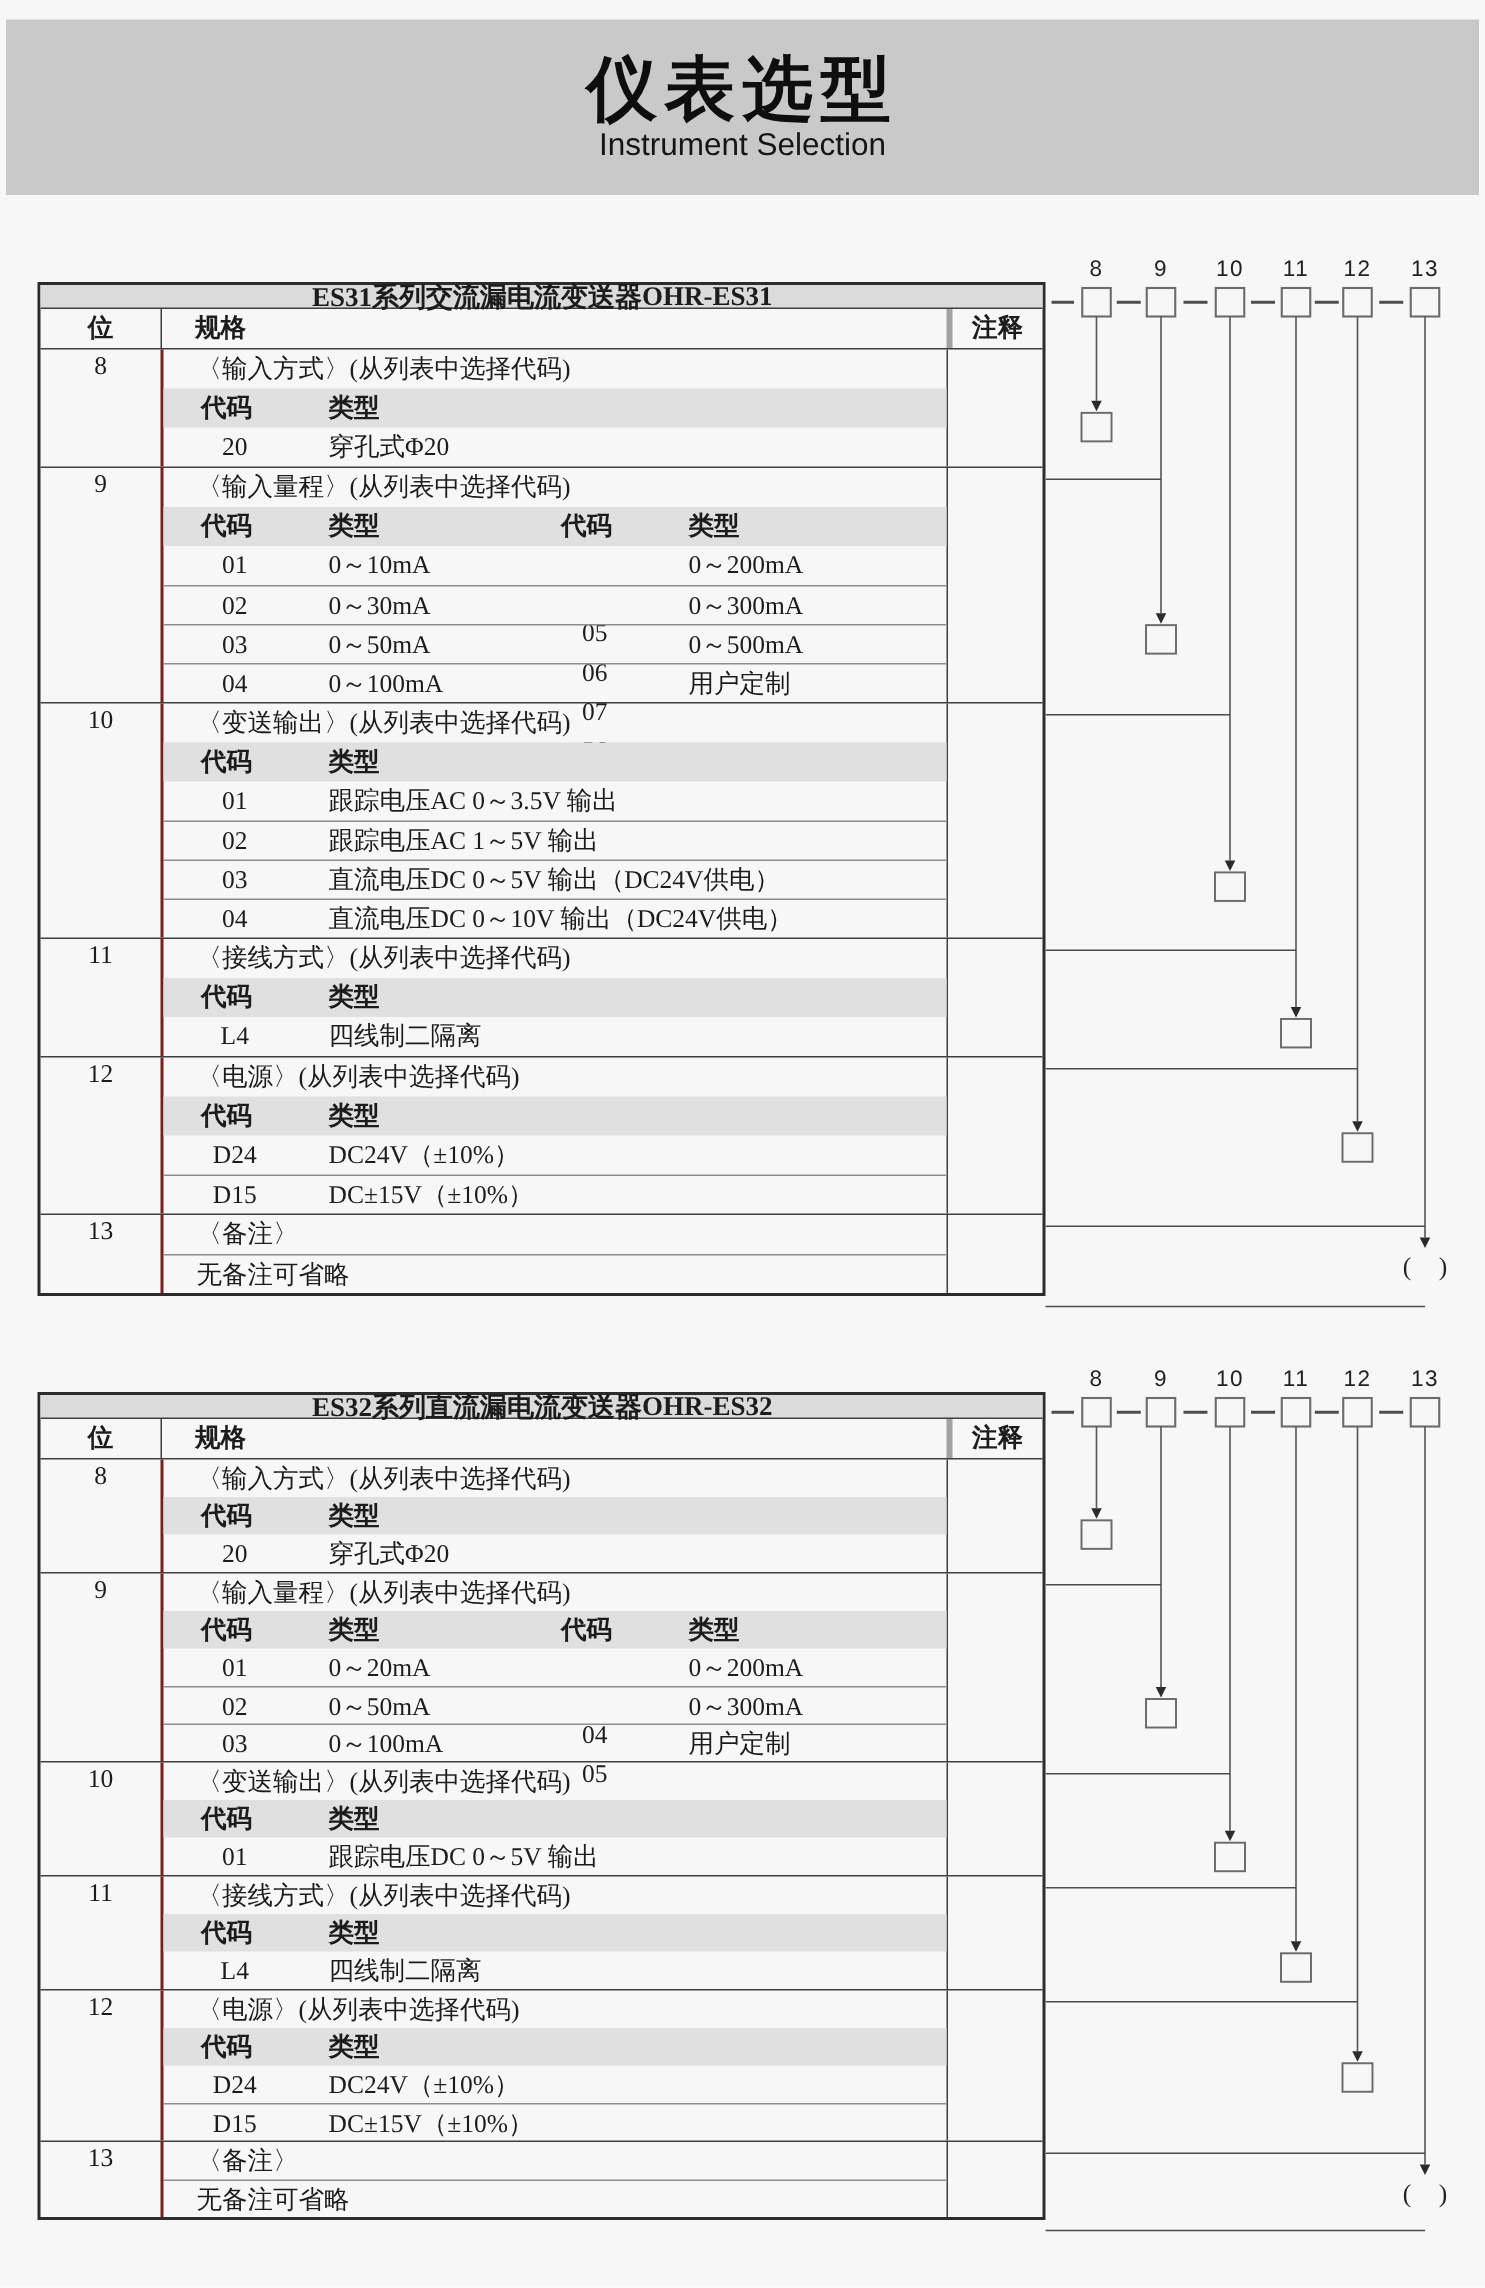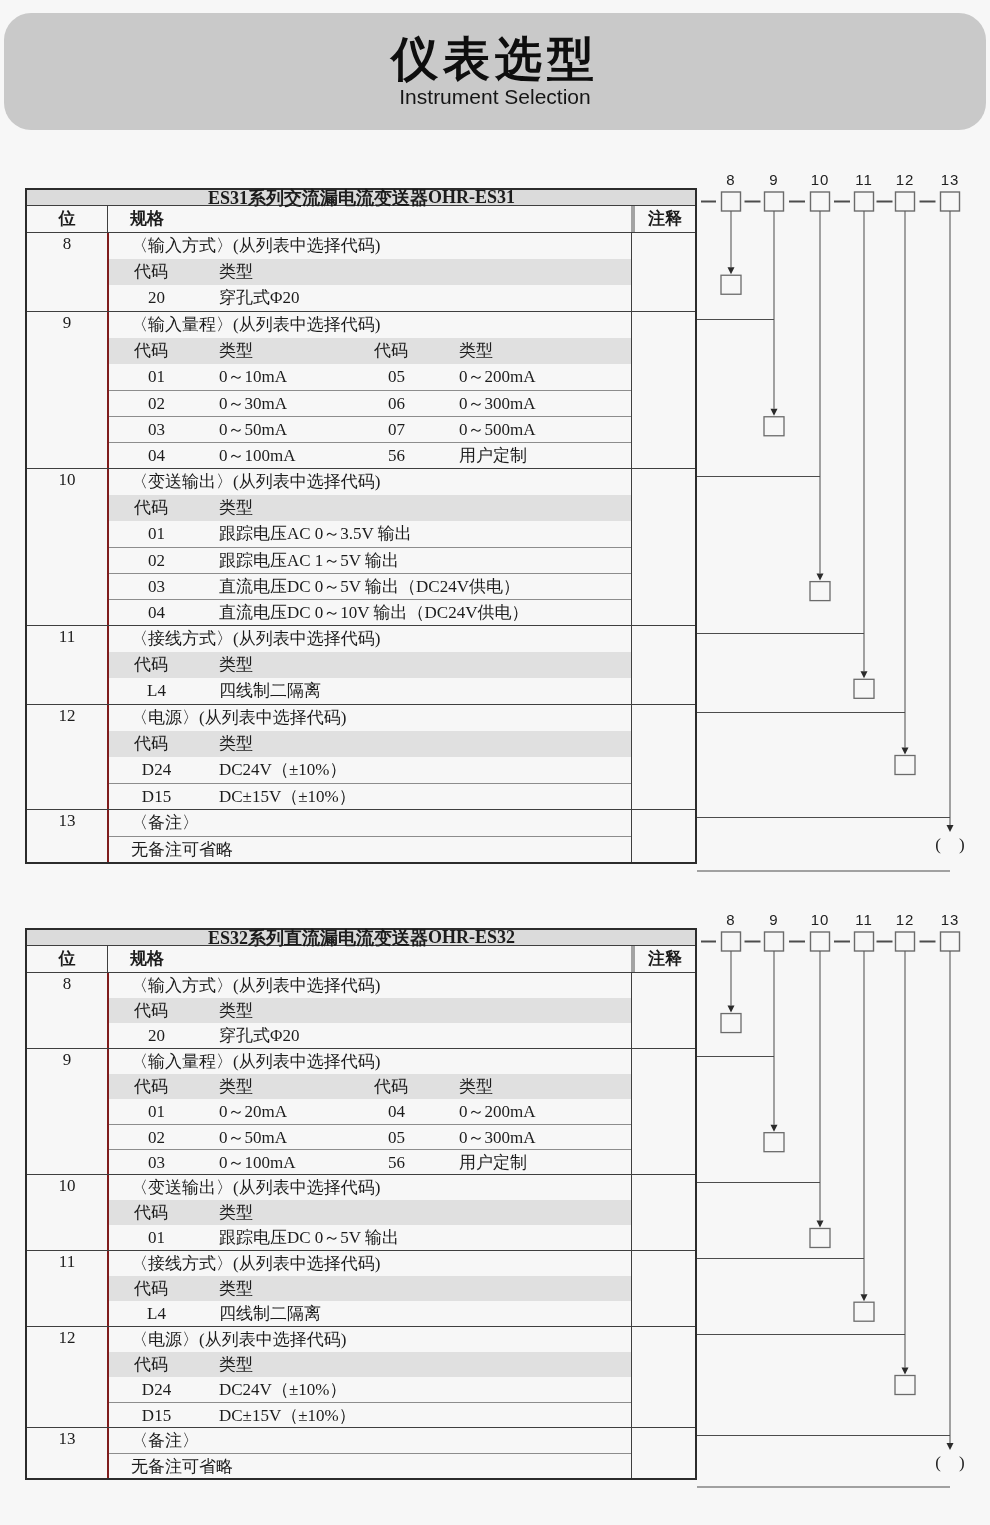--- a/index.html
+++ b/index.html
@@ -1,43 +1,43 @@
 <!DOCTYPE html>
 <html><head>
 <meta charset="utf-8">
 <style>
   html,body{margin:0;padding:0;background:#ffffff;}
   #page{position:relative;width:990px;height:1525px;background:#f7f7f7;overflow:hidden;
         font-family:"Liberation Serif","DejaVu Serif",serif;color:#1c1c1c;}
   
-  .band{position:absolute;left:4px;top:13px;width:982px;height:117px;background:#c9c9c9;text-align:center;border-radius:27px;}
+  .band{position:absolute;left:4px;top:13px;width:982px;height:117px;background:#c9c9c9;text-align:center;}
   .band .bigtitle{margin:0;padding-top:21px;font-size:47px;line-height:50px;font-weight:bold;letter-spacing:5px;
         font-family:"Liberation Sans","DejaVu Sans",sans-serif;color:#0e0e0e;}
   .band .sub{display:block;margin-top:1px;font-size:21px;font-family:"Liberation Sans","DejaVu Sans",sans-serif;color:#151515;}
   
   .otable{position:absolute;left:25px;width:672px;border:2px solid #2c2c2c;box-sizing:border-box;font-size:17px;background:#f7f7f7;}
   .ttl{height:16px;background:#dbdbdb;border-bottom:1px solid #3f3f3f;display:flex;justify-content:center;
        align-items:center;padding:0 5px 0 6px;font-weight:bold;font-size:18px;box-sizing:border-box;}
   .thead{display:flex;height:26px;line-height:25px;font-weight:bold;box-sizing:border-box;}
   .hb{width:80px;text-align:center;}
   .hs{flex:1;padding-left:22px;border-left:1px solid #3f3f3f;box-sizing:border-box;}
   .hn{width:64px;text-align:center;border-left:4px solid #a3a3a3;box-sizing:border-box;}
   .sec{display:flex;border-top:1px solid #3f3f3f;}
   .sbit{width:80px;text-align:center;padding-top:1px;}
   .sstack{flex:1;border-left:2px solid #7f1d1d;box-sizing:border-box;}
   .snote{width:64px;border-left:1px solid #3f3f3f;box-sizing:border-box;}
   .r{position:relative;height:26px;line-height:26px;box-sizing:border-box;}
   .compact .r{height:25px;line-height:25px;}
   .spec{padding-left:22px;}
-  .chdr{background:#e0e0e0;font-weight:normal;}
+  .chdr{background:#e0e0e0;font-weight:bold;}
   .val + .val, .val.topline{border-top:1px solid #8d8d8d;}
   .cs{position:absolute;top:0;}
   .h0{left:25px;} .h1{left:110px;} .h2{left:265px;} .h3{left:350px;}
   .p0{left:20px;width:55px;text-align:center;} .p1{left:110px;}
-  .p2{left:260px;width:55px;text-align:center;} .p3{left:350px;}
+  .p2{left:260px;width:55px;text-align:center;margin-top:45px;} .p3{left:350px;}
   .plain{padding-left:22px;}
   
   .posnum{position:absolute;width:30px;text-align:center;font-size:15px;letter-spacing:1px;
           font-family:"Liberation Sans","DejaVu Sans",sans-serif;color:#222;}
   .parens{position:absolute;width:52px;text-align:center;font-size:17px;word-spacing:14px;color:#222;}
   #diagram{position:absolute;left:0;top:0;pointer-events:none;}
 </style>
 </head>
 <body>
 

